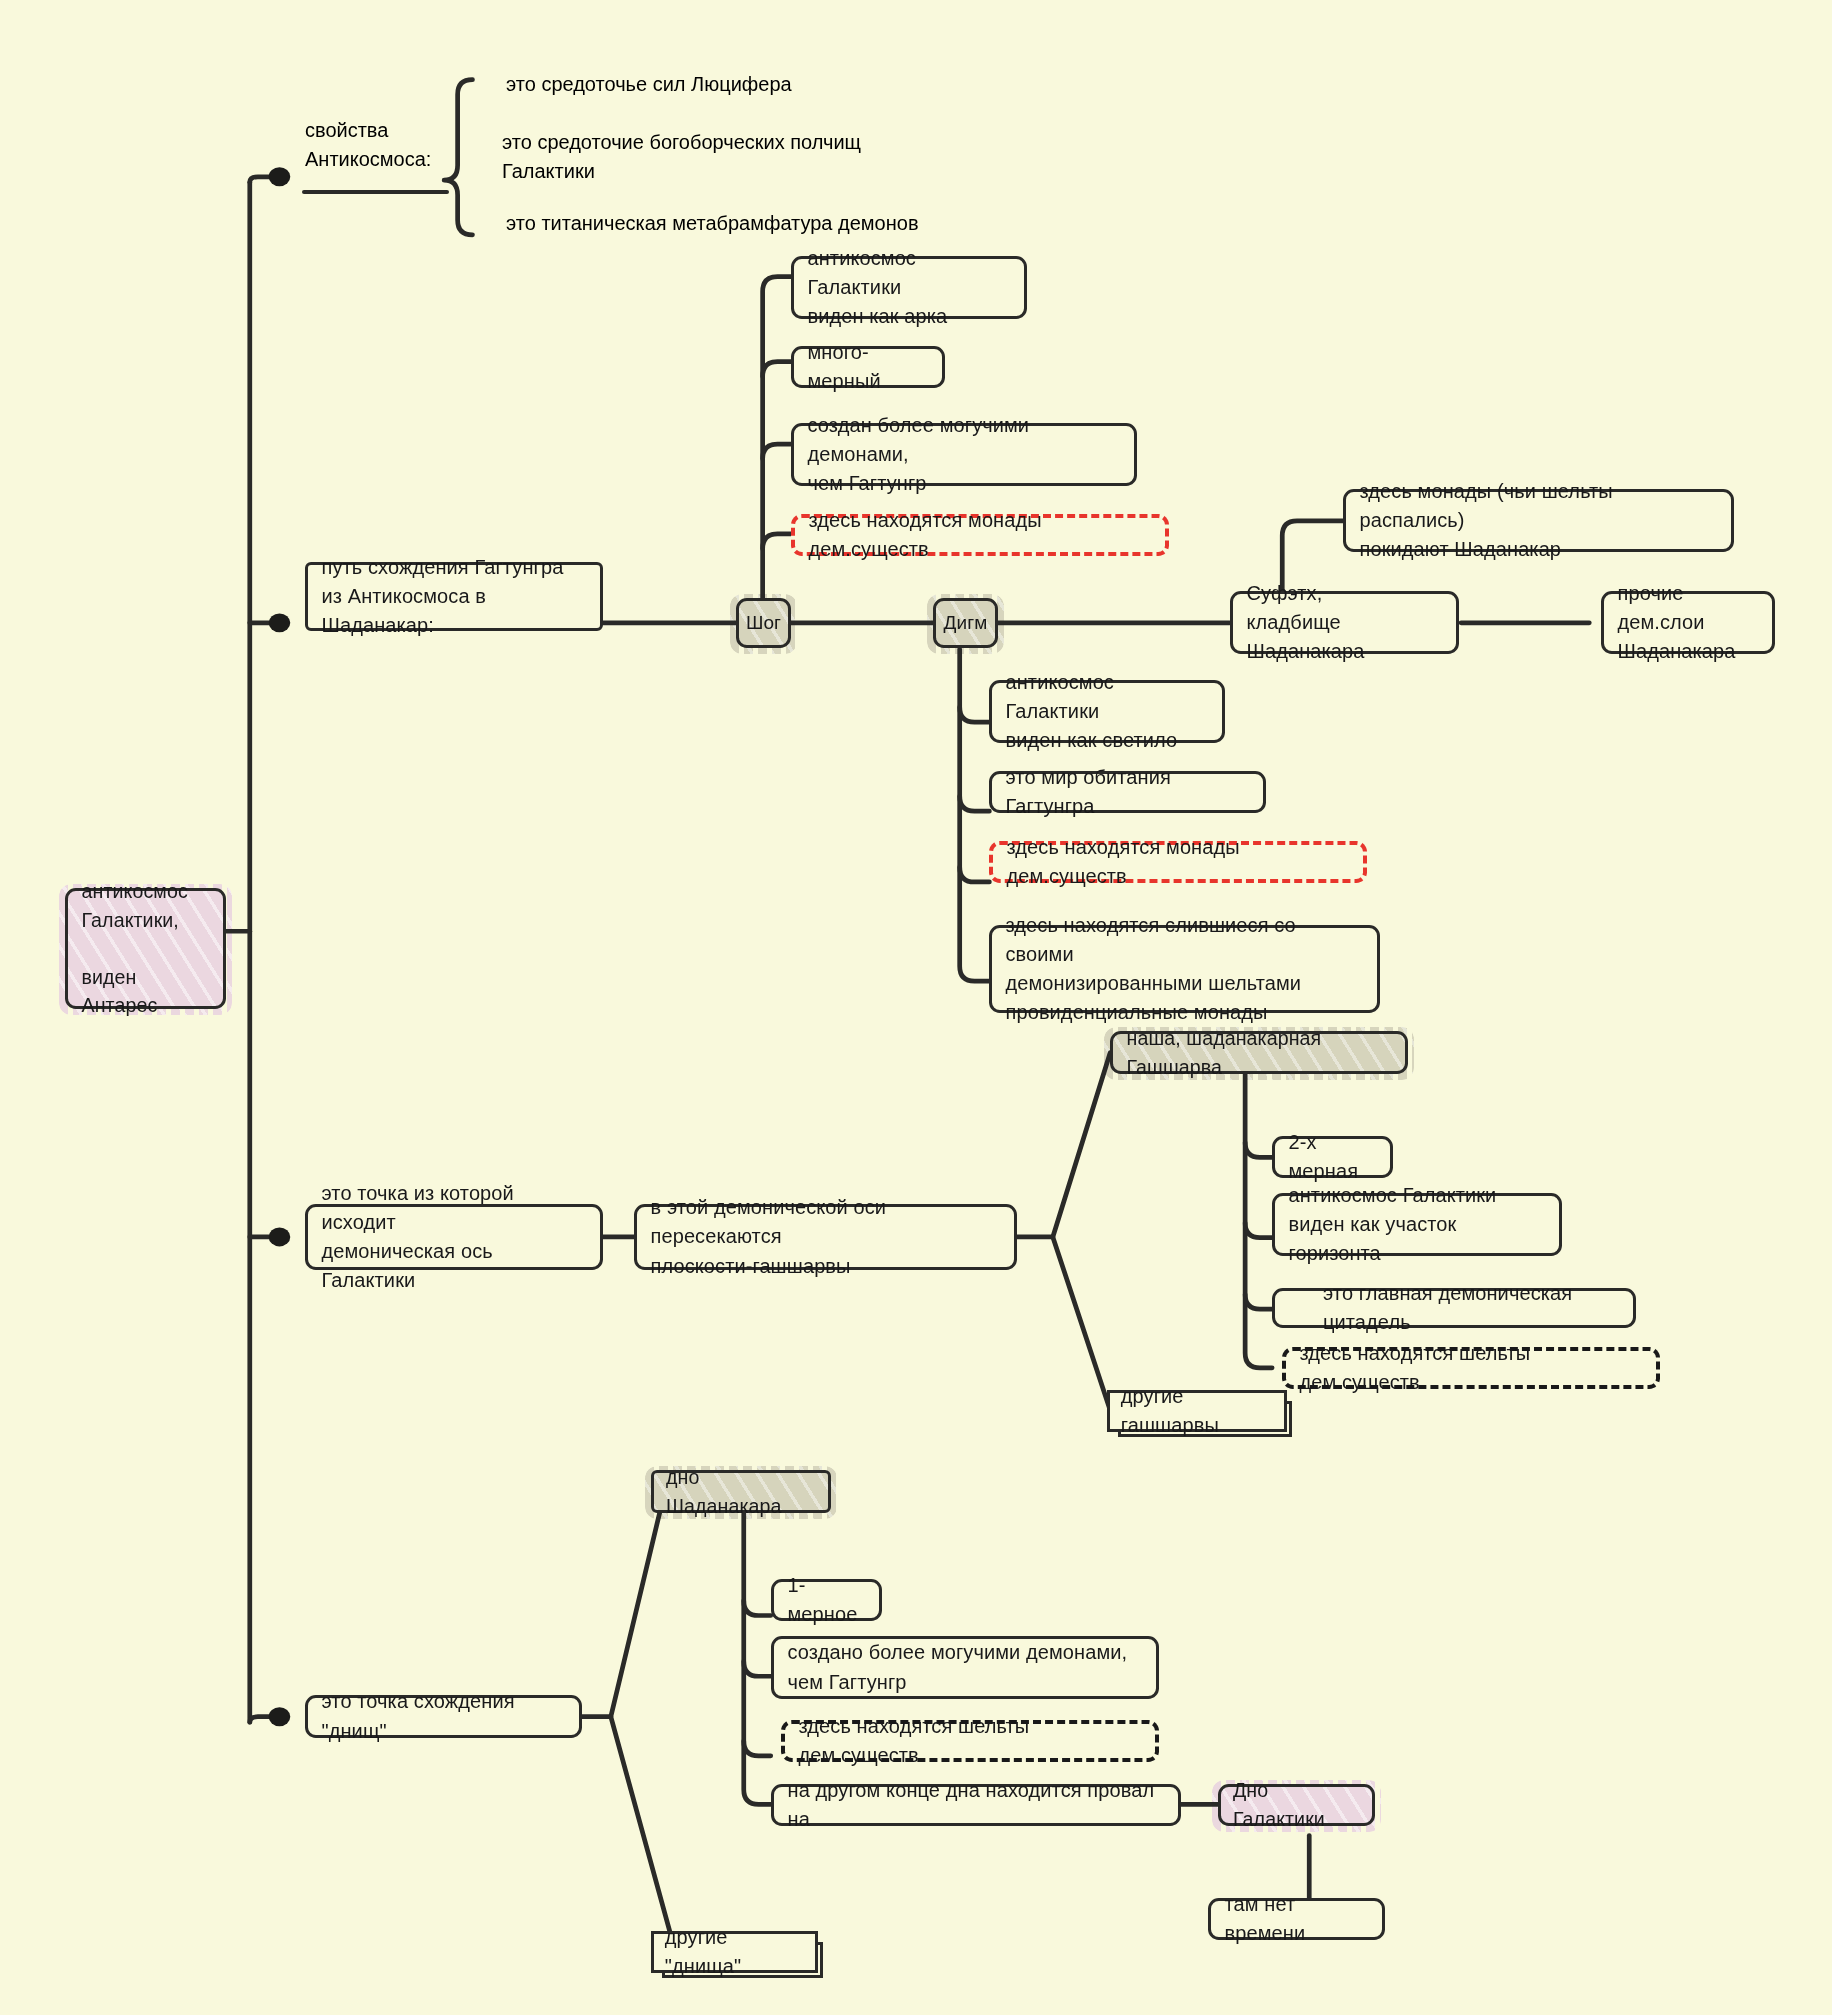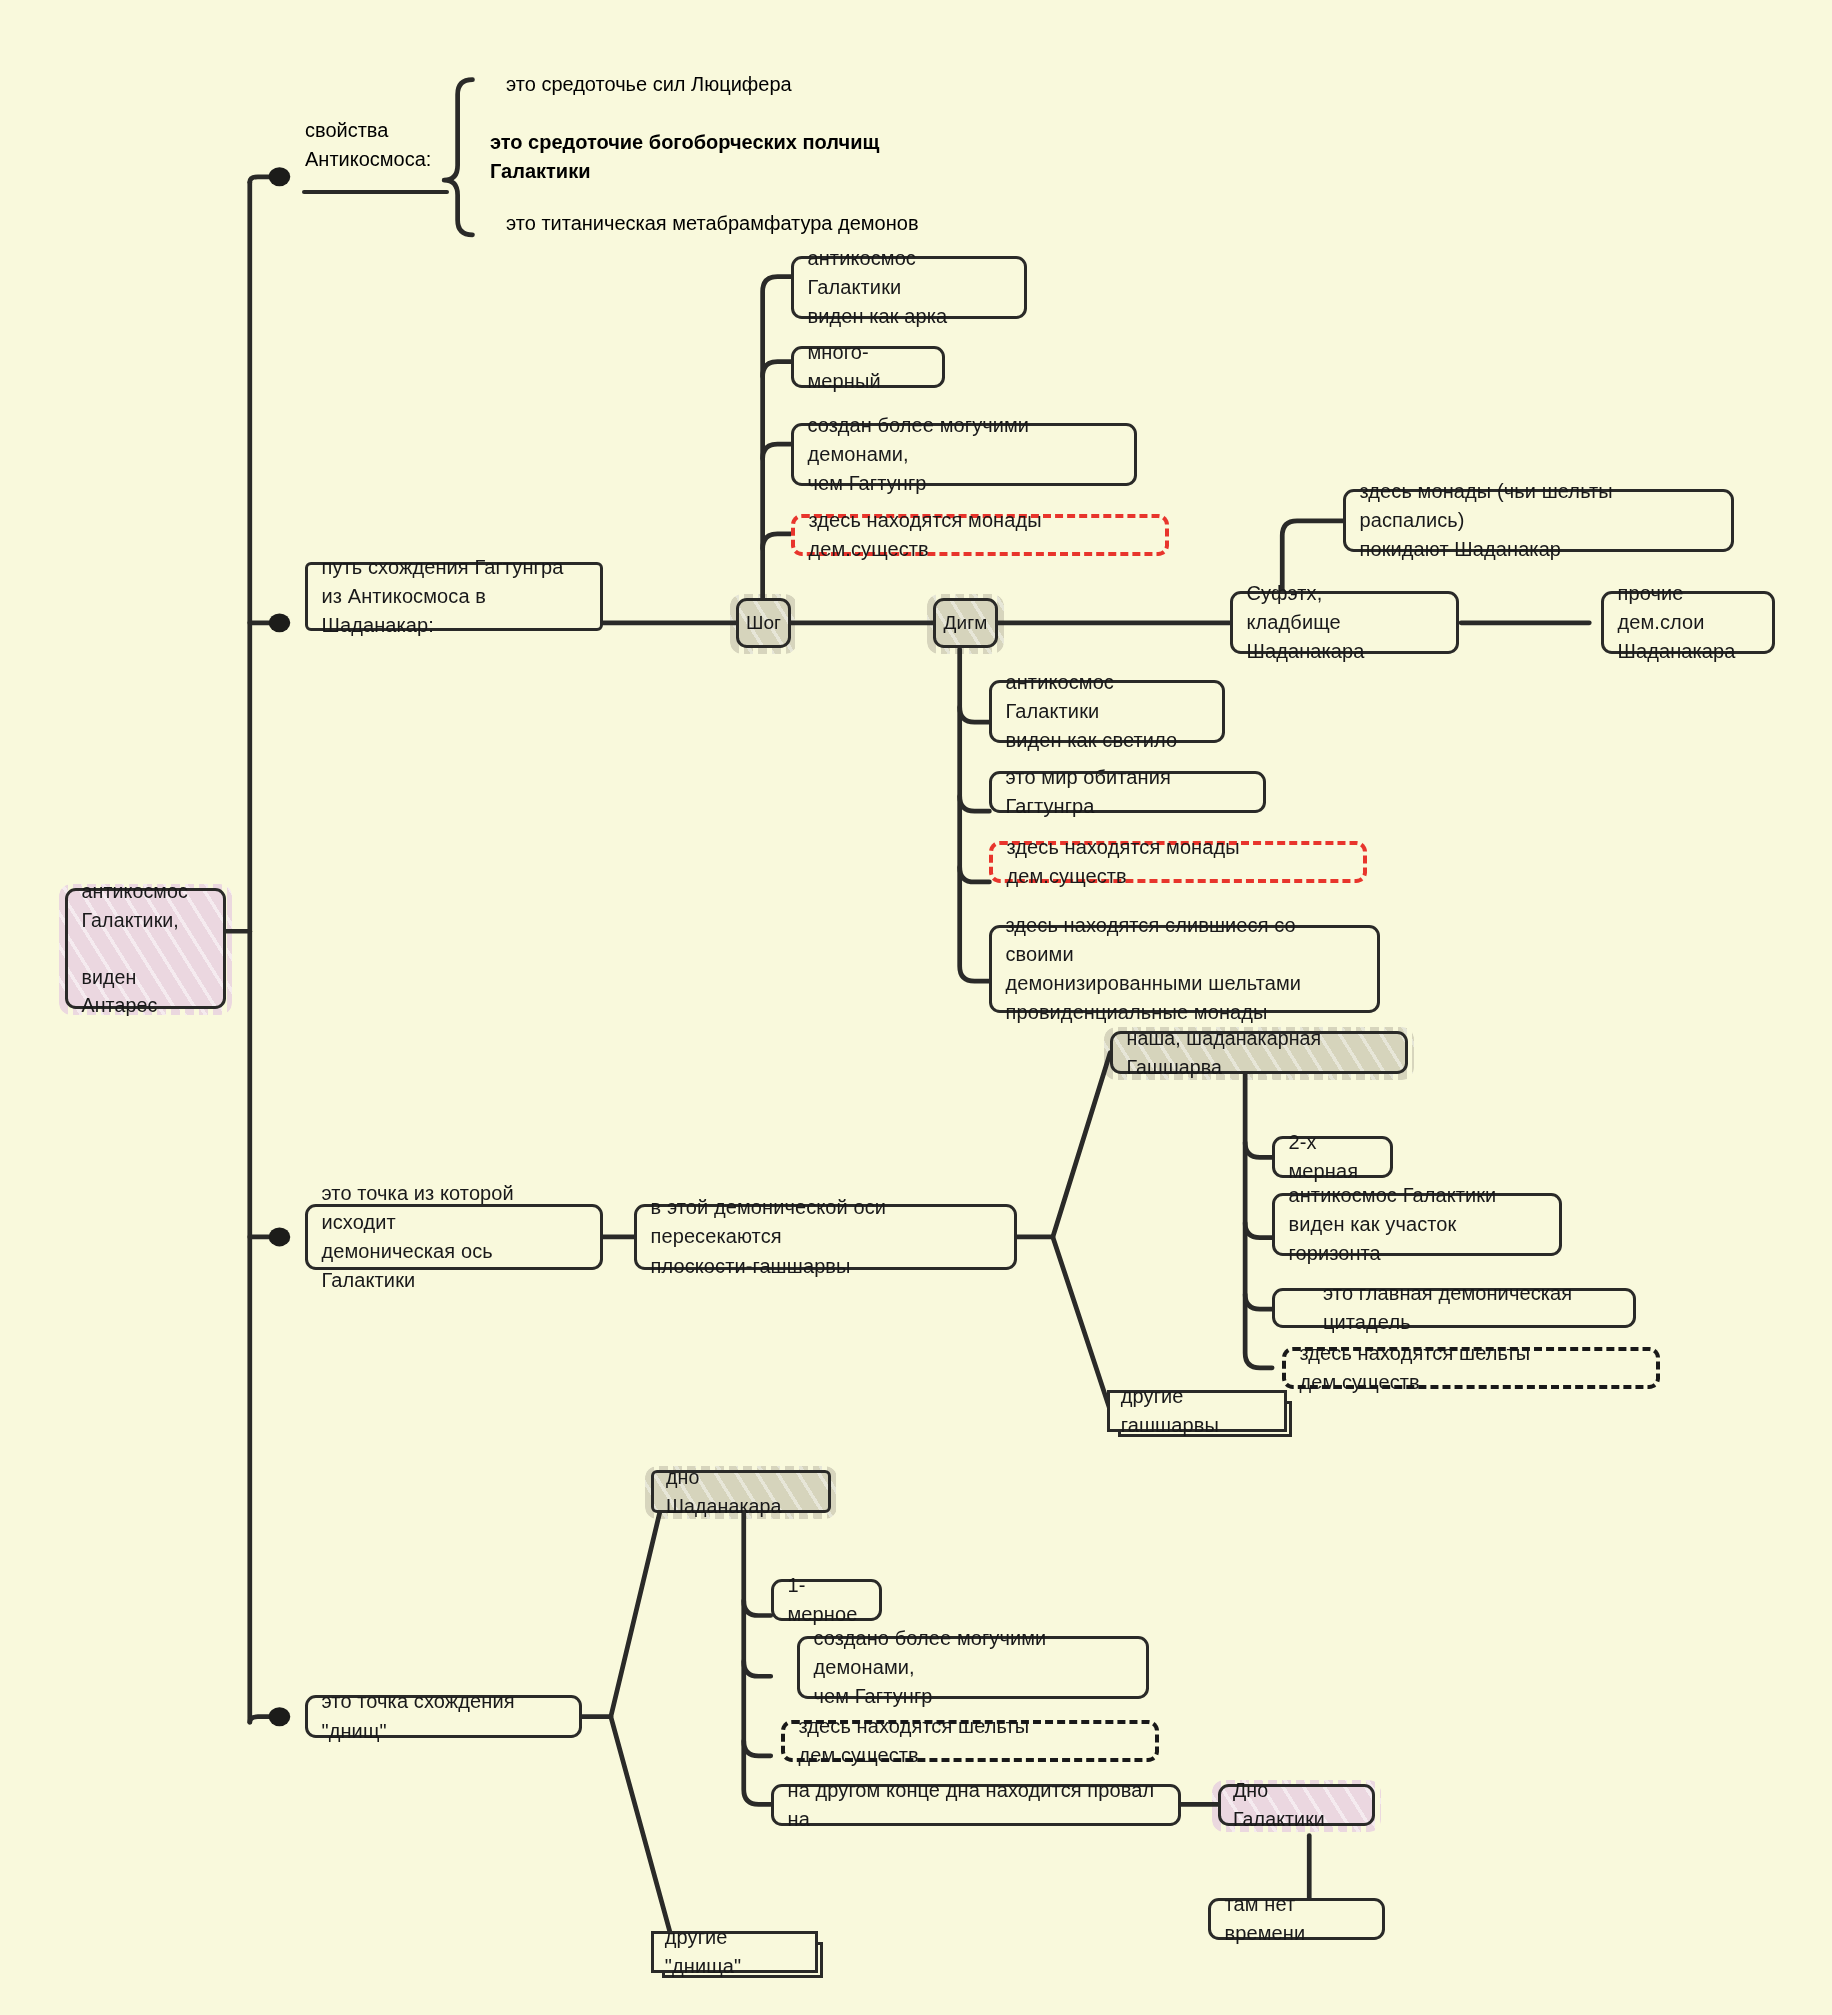--- a/index.html
+++ b/index.html
@@ -154,21 +154,21 @@
   <div class="node fill-pink halo pink" style="left:65px;top:888px;width:161px;height:121px;font-size:19.6px;">антикосмос
 Галактики,
 
 виден Антарес</div>
 
   <div class="plain" style="left:305px;top:116px;width:162px;">свойства
 Антикосмоса:</div>
   <div class="ul-rule" style="left:302px;top:190px;width:147px;"></div>
 
   <div class="plain" style="left:506px;top:70px;width:418px;">это средоточье сил Люцифера</div>
-  <div class="plain" style="left:490px;top:128px;width:432px;font-weight:bold;">это средоточие богоборческих полчищ
+  <div class="plain" style="left:502px;top:128px;width:432px;">это средоточие богоборческих полчищ
 Галактики</div>
   <div class="plain" style="left:506px;top:209px;width:486px;">это титаническая метабрамфатура демонов</div>
 
   <div class="node" style="left:305px;top:562px;width:298px;height:69px;border-radius:6px;">путь схождения Гагтунгра
 из Антикосмоса в Шаданакар:</div>
 
   <div class="node fill-grey halo" style="left:736px;top:598px;width:55px;height:50px;padding:4px 6.7px;align-items:center;font-size:19px;">Шог</div>
 
   <div class="node" style="left:791px;top:256px;width:236px;height:63px;">антикосмос Галактики
 виден как арка</div>
@@ -207,21 +207,21 @@
   <div class="node" style="left:1272px;top:1288px;width:364px;height:40px;padding-left:48px;">это главная демоническая цитадель</div>
   <div class="node dashed-black" style="left:1272px;top:1347px;width:378px;height:42px;">здесь находятся шельты дем.существ</div>
 
   <div class="node stack" style="left:1107px;top:1390px;width:180px;height:42px;padding:6.7px 10.8px;">другие гашшарвы</div>
 
   <div class="node" style="left:305px;top:1695px;width:277px;height:43px;">это точка схождения "днищ"</div>
 
   <div class="node fill-grey halo" style="left:651px;top:1470px;width:180px;height:43px;padding:4px 12px;font-size:19.6px;border-radius:6px;">дно Шаданакара</div>
 
   <div class="node" style="left:771px;top:1579px;width:111px;height:42px;">1-мерное</div>
-  <div class="node" style="left:797px;top:1636px;width:352px;height:63px;">создано более могучими демонами,
+  <div class="node" style="left:771px;top:1636px;width:388px;height:63px;">создано более могучими демонами,
 чем Гагтунгр</div>
   <div class="node dashed-black" style="left:771px;top:1720px;width:378px;height:42px;">здесь находятся шельты дем.существ</div>
   <div class="node" style="left:771px;top:1784px;width:410px;height:42px;">на другом конце дна находится провал на</div>
 
   <div class="node fill-pink halo pink" style="left:1218px;top:1784px;width:157px;height:42px;padding:4px 12px;font-size:19.6px;">Дно Галактики</div>
   <div class="node" style="left:1208px;top:1898px;width:177px;height:42px;">там нет времени</div>
 
   <div class="node stack" style="left:651px;top:1931px;width:167px;height:42px;padding:6.7px 10.8px;">другие "днища"</div>
 
 </div>

